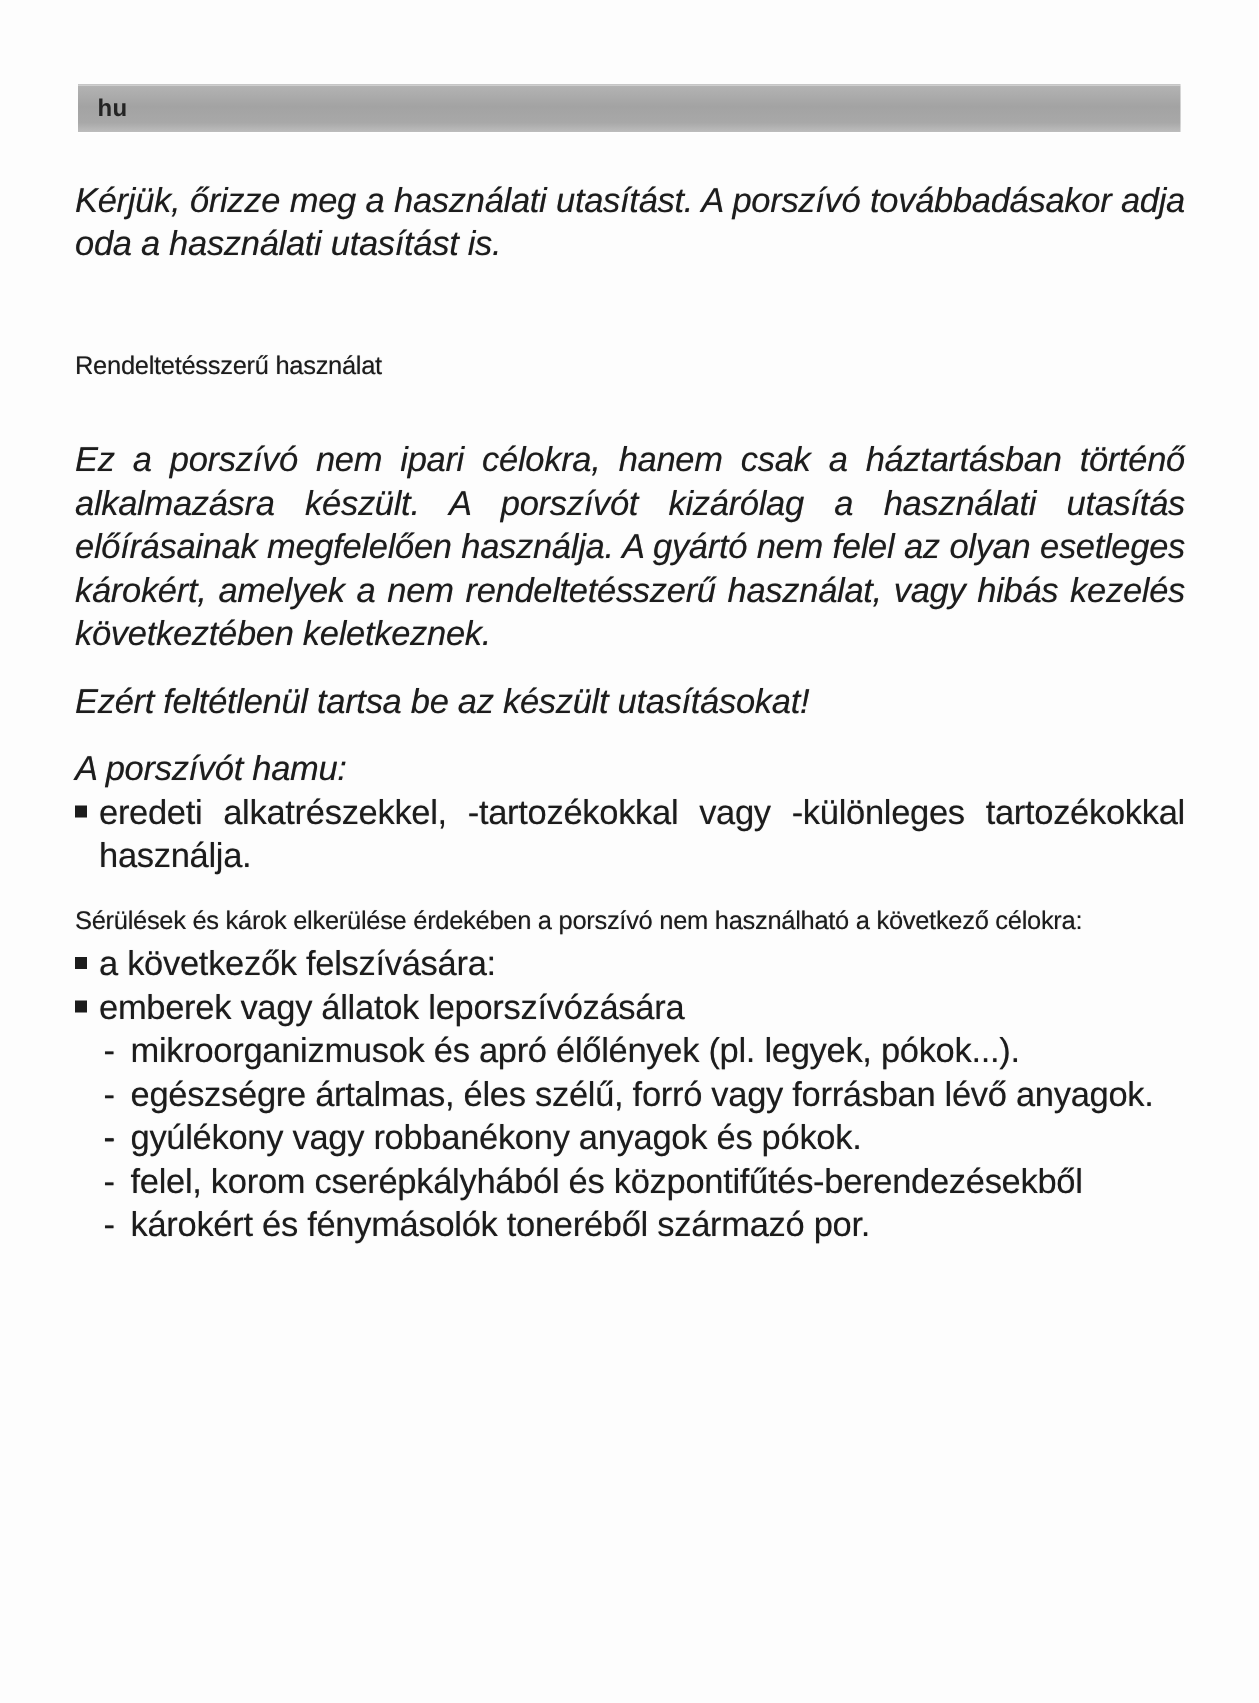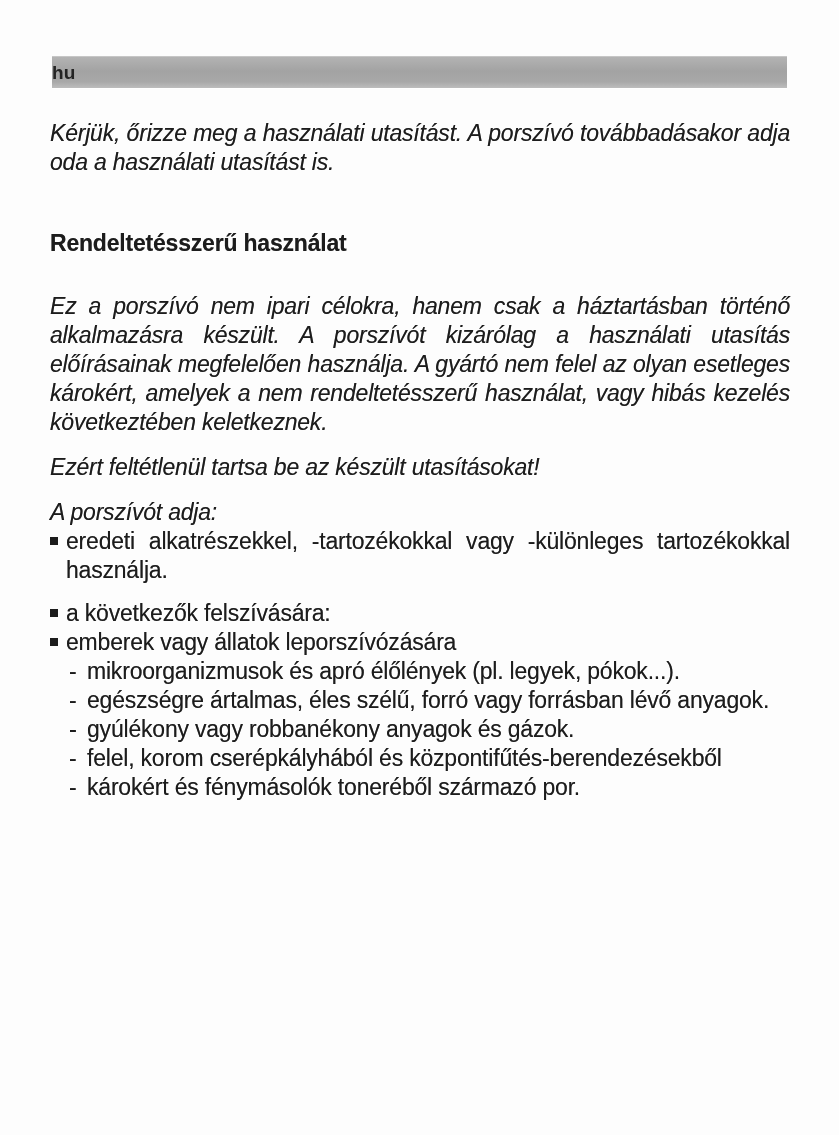--- a/index.html
+++ b/index.html
@@ -23,23 +23,24 @@
     top: 56px;
     width: 735px;
     height: 31px;
     background: linear-gradient(180deg, #b3b3b3 0%, #a3a3a3 45%, #a8a8a8 80%, #bdbdbd 100%);
     border-top: 1px solid #c6c6c6;
     box-shadow: 0 1px 0 rgba(255,255,255,0.8);
     display: flex;
     align-items: center;
   }
   .lang-bar .lang {
-    font-size: 19px;
+    font-size: 16px;
     font-weight: bold;
     color: #242424;
+    padding-left: 13px;
     letter-spacing: 0.2px;
   }
   
   .content {
     position: absolute;
     left: 50px;
     top: 119px;
     width: 740px;
     font-size: 23px;
     line-height: 29px;
@@ -48,22 +49,22 @@
   }
   .para {
     margin: 0 0 16px 0;
     text-align: justify;
     font-style: italic;
   }
   .para.intro {
     margin-bottom: 52px;
   }
   .heading {
-    font-size: 23px;
-    font-weight: bold;
+    font-size: 17px;
+    font-weight: normal;
     margin: 0 0 34px 0;
     letter-spacing: -0.2px;
   }
   .heading.prohibited {
     margin: 0;
     text-align: justify;
   }
   .para.note {
     margin-bottom: 16px;
   }
@@ -111,27 +112,28 @@
   <main class="content">
 
     <p class="para intro">Kérjük, őrizze meg a használati utasítást. A porszívó továbbadásakor adja oda a használati utasítást is.</p>
 
     <h1 class="heading">Rendeltetésszerű használat</h1>
 
     <p class="para">Ez a porszívó nem ipari célokra, hanem csak a háztartásban történő alkalmazásra készült. A porszívót kizárólag a használati utasítás előírásainak megfelelően használja. A gyártó nem felel az olyan esetleges károkért, amelyek a nem rendeltetésszerű használat, vagy hibás kezelés következtében keletkeznek.</p>
 
     <p class="para note">Ezért feltétlenül tartsa be az készült utasításokat!</p>
 
-    <p class="para usage-intro">A porszívót adja:</p>
+    <p class="para usage-intro">A porszívót hamu:</p>
 
     <div class="bullet last-of-group">
       <span class="sq"></span>
       <span>eredeti alkatrészekkel, -tartozékokkal vagy -különleges tartozékokkal használja.</span>
     </div>
 
+    <h2 class="heading prohibited">Sérülések és károk elkerülése érdekében a porszívó nem használható a következő célokra:</h2>
 
     <div class="bullet">
       <span class="sq"></span>
       <span>a következők felszívására:</span>
     </div>
 
     <div class="bullet">
       <span class="sq"></span>
       <span>emberek vagy állatok leporszívózására</span>
     </div>
@@ -145,21 +147,21 @@
       <span class="dash">-</span>
       <span>egészségre ártalmas, éles szélű, forró vagy forrásban lévő anyagok.</span>
     </div>
 
     <div class="sub">
       <span class="dash">-</span>
     </div>
 
     <div class="sub">
       <span class="dash">-</span>
-      <span>gyúlékony vagy robbanékony anyagok és gázok.</span>
+      <span>gyúlékony vagy robbanékony anyagok és pókok.</span>
     </div>
 
     <div class="sub">
       <span class="dash">-</span>
       <span>felel, korom cserépkályhából és központifűtés-berendezésekből</span>
     </div>
 
     <div class="sub">
       <span class="dash">-</span>
       <span>károkért és fénymásolók toneréből származó por.</span>

